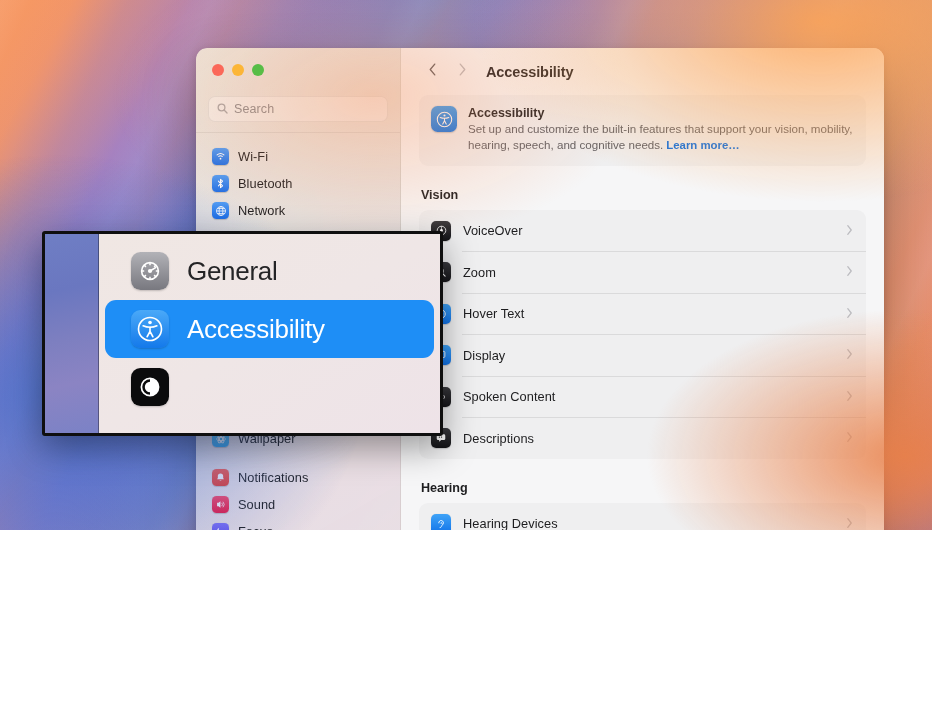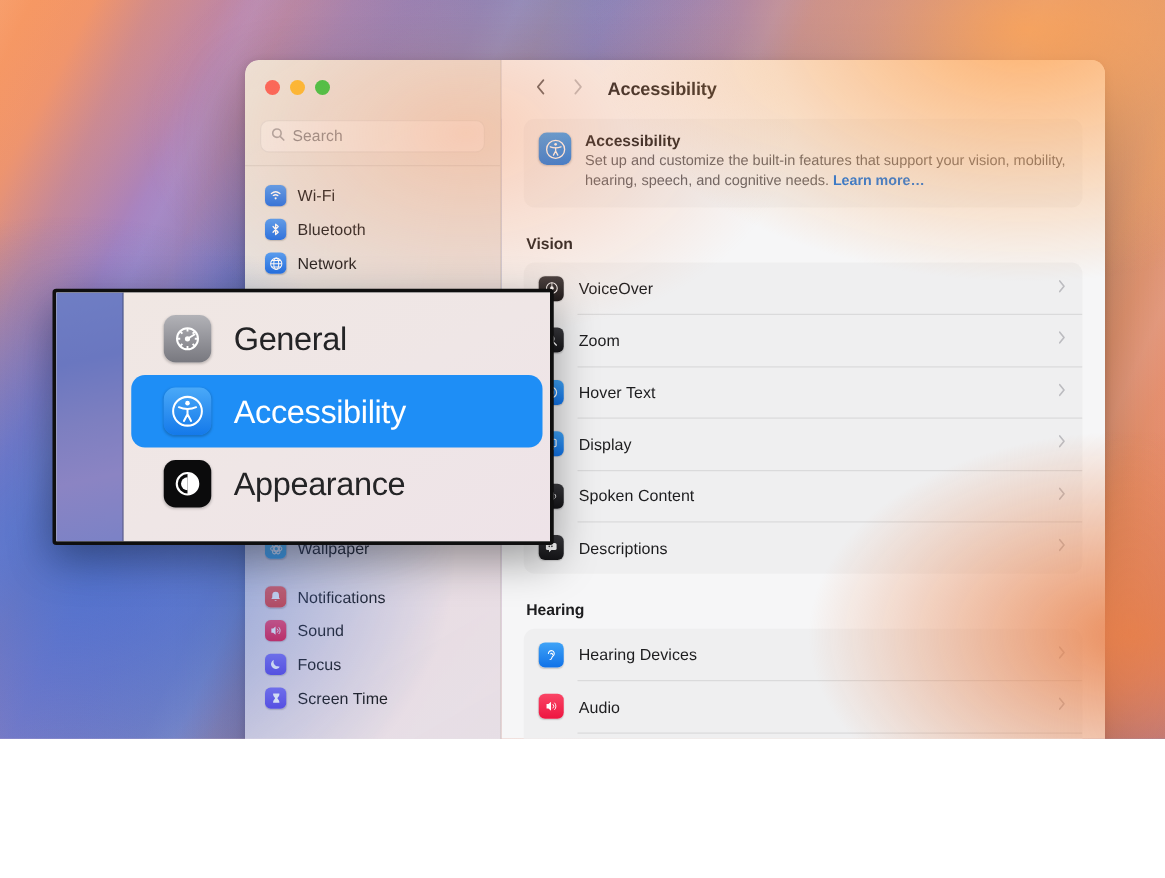--- a/index.html
+++ b/index.html
@@ -7,21 +7,21 @@
   html, body {
     width: 932px; height: 702px;
     overflow: hidden;
     font-family: "Liberation Sans", sans-serif;
     -webkit-font-smoothing: antialiased;
   }
 
   
   #desktop {
     position: relative;
-    width: 932px; height: 591px;
+    width: 932px; height: 530px;
     overflow: hidden;
     background:
       linear-gradient(118deg,
         rgba(247,152,98,0.95) 0%,
         rgba(243,150,105,0.88) 6%,
         rgba(170,130,190,0.75) 16%,
         rgba(118,124,205,0.70) 26%,
         rgba(96,131,206,0.72) 36%,
         rgba(150,126,192,0.62) 48%,
         rgba(195,135,165,0.55) 58%,
@@ -701,19 +701,18 @@
       </div>
 
       <div class="big-item">
         <span class="big-ico" style="background:#0b0b0c">
           <svg width="28" height="28" viewBox="0 0 28 28">
             <circle cx="14" cy="14" r="8.6" fill="none" stroke="#fff" stroke-width="1.7"></circle>
             <path d="M14 5.4a8.6 8.6 0 010 17.2z" fill="#fff"></path>
             <path d="M14 8.8a5.2 5.2 0 000 10.4z" fill="#fff"></path>
           </svg>
         </span>
-        <span class="big-label">Appearance</span>
       </div>
 
     </div>
   </div>
 
 </div>
 
 </body></html>

